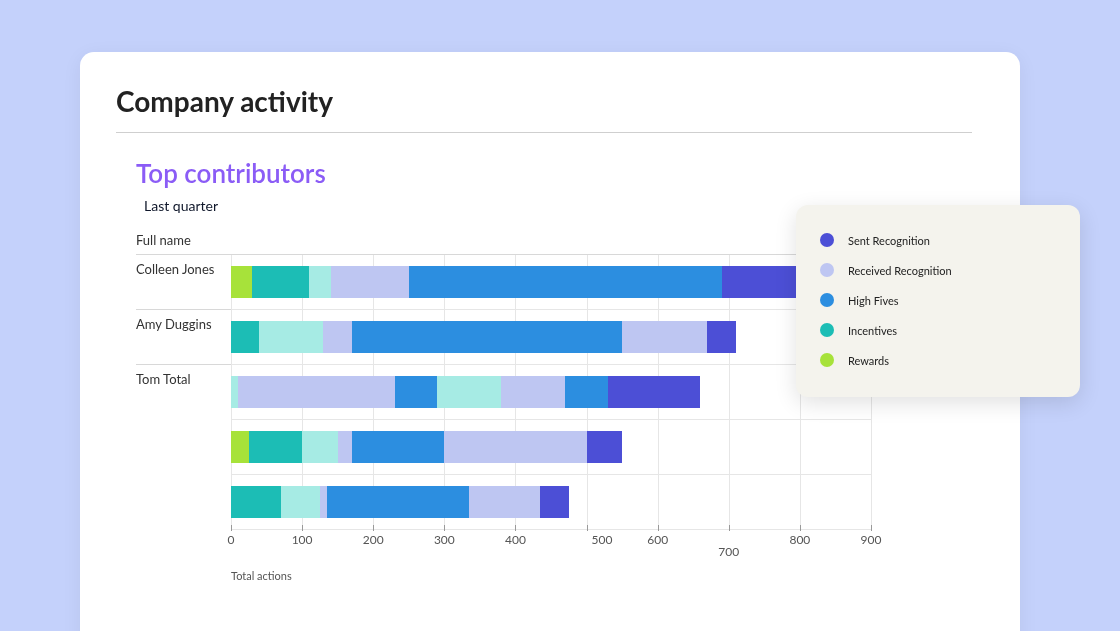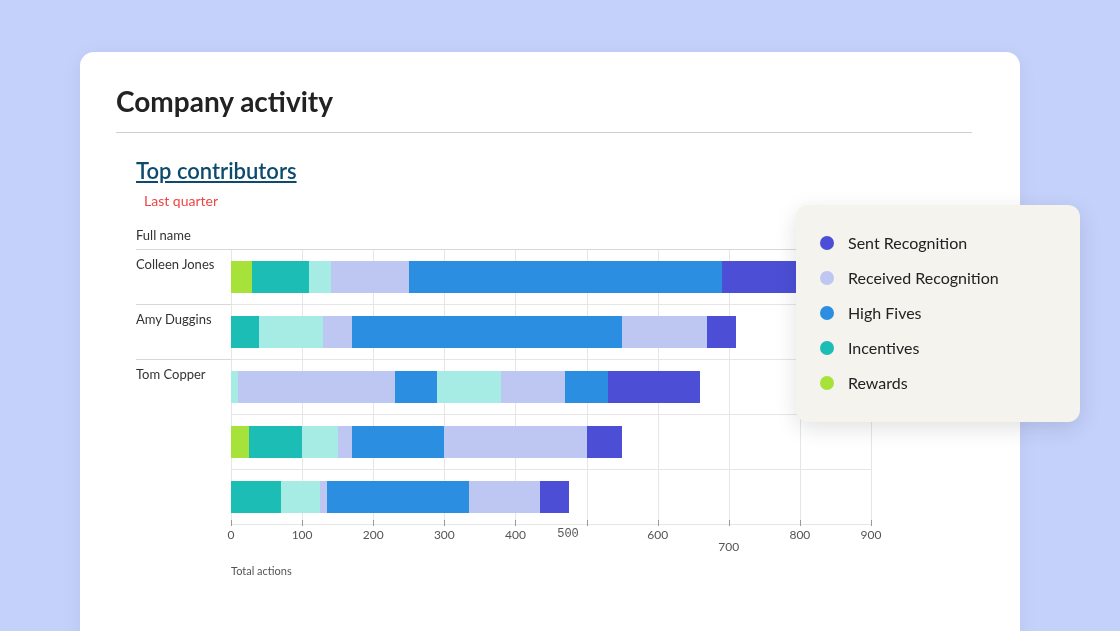--- a/index.html
+++ b/index.html
@@ -28,28 +28,27 @@
     font-weight: 700;
     color: #222;
     padding-bottom: 14px;
     border-bottom: 1px solid #cfcfcf;
   }
   .chart-wrap {
     margin-top: 24px;
     margin-left: 20px;
   }
   .chart-title {
-    font-size: 22px;
+    font-size: 26px;
     font-weight: 600;
-    color: #0c4a6e;
-    text-decoration: underline;
+    color: #8b5cf6;
   }
   .chart-subtitle {
     font-size: 14px;
-    color: #ef4444;
+    color: #0f172a;
     margin-top: 8px;
     margin-left: 8px;
   }
   .ylabel {
     font-size: 13px;
     color: #333;
     margin-top: 18px;
     margin-bottom: 6px;
   }
   .plot {
@@ -149,40 +148,40 @@
     gap: 14px;
     padding: 8px 0;
   }
   .swatch {
     width: 14px;
     height: 14px;
     border-radius: 50%;
     flex: 0 0 14px;
   }
   .legend-label {
-    font-size: 16px;
+    font-size: 11px;
     color: #222;
   }
 </style>
 </head>
 <body>
 
 <div class="card">
   <h1 class="page-title">Company activity</h1>
 
   <div class="chart-wrap">
     <div class="chart-title">Top contributors</div>
     <div class="chart-subtitle">Last quarter</div>
     <div class="ylabel">Full name</div>
 
     <div class="plot plot-rel">
       <div class="names" id="names">
           <div class="name-cell">Colleen Jones</div>
           <div class="name-cell">Amy Duggins</div>
-          <div class="name-cell">Tom Copper</div>
+          <div class="name-cell">Tom Total</div>
         </div>
       <div class="bars-area" id="bars">
         <div class="grid" id="grid">
             <div class="vline" style="left: 0px;"></div>
             <div class="vline" style="left: 71.1111px;"></div>
             <div class="vline" style="left: 142.222px;"></div>
             <div class="vline" style="left: 213.333px;"></div>
             <div class="vline" style="left: 284.444px;"></div>
             <div class="vline" style="left: 355.556px;"></div>
             <div class="vline" style="left: 426.667px;"></div>
@@ -249,21 +248,21 @@
             <div class="tick" style="left: 0px;">0</div>
             <div class="tickmark" style="left: 71.1111px;"></div>
             <div class="tick" style="left: 71.1111px;">100</div>
             <div class="tickmark" style="left: 142.222px;"></div>
             <div class="tick" style="left: 142.222px;">200</div>
             <div class="tickmark" style="left: 213.333px;"></div>
             <div class="tick" style="left: 213.333px;">300</div>
             <div class="tickmark" style="left: 284.444px;"></div>
             <div class="tick" style="left: 284.444px;">400</div>
             <div class="tickmark" style="left: 355.556px;"></div>
-            <div class="tick" style="left: 337px; font-family: Liberation Mono, monospace;">500</div>
+            <div class="tick" style="left: 371px;">500</div>
             <div class="tickmark" style="left: 426.667px;"></div>
             <div class="tick" style="left: 426.667px;">600</div>
             <div class="tickmark" style="left: 497.778px;"></div>
             <div class="tick" style="left: 497.778px; margin-top: 12px;">700</div>
             <div class="tickmark" style="left: 568.889px;"></div>
             <div class="tick" style="left: 568.889px;">800</div>
             <div class="tickmark" style="left: 640px;"></div>
             <div class="tick" style="left: 640px;">900</div>
           </div>
         <div class="xlabel">Total actions</div>

